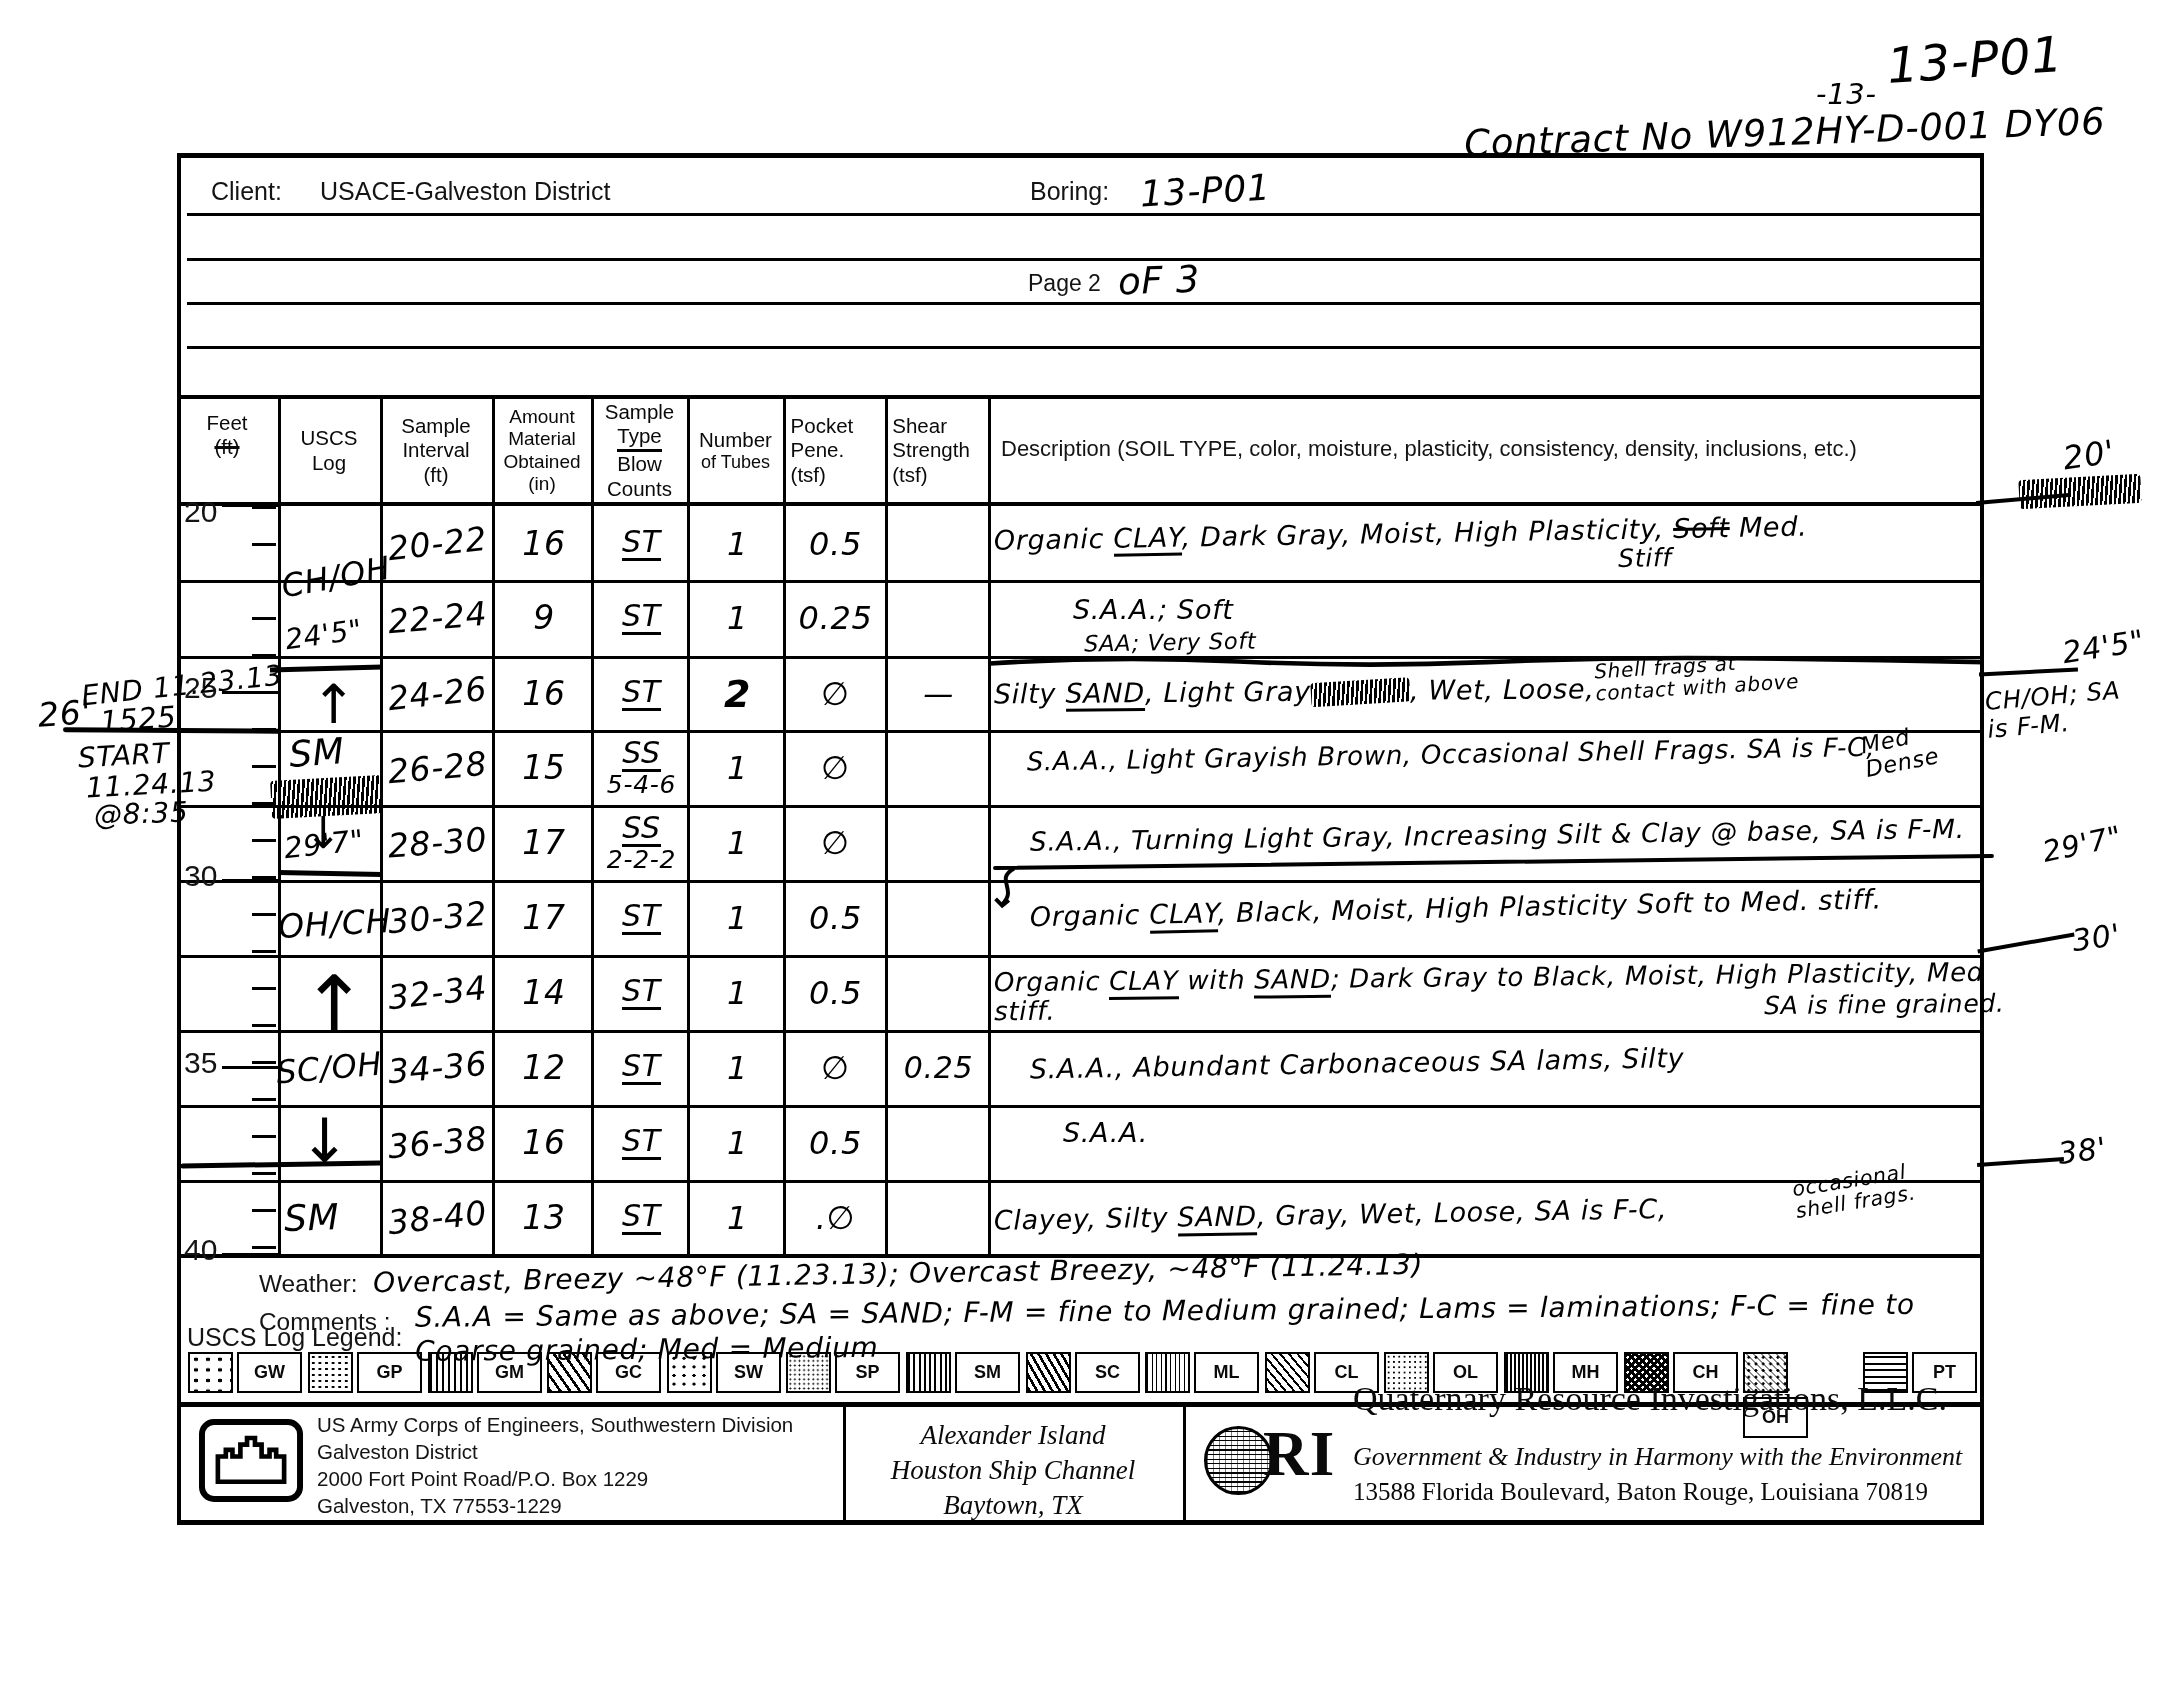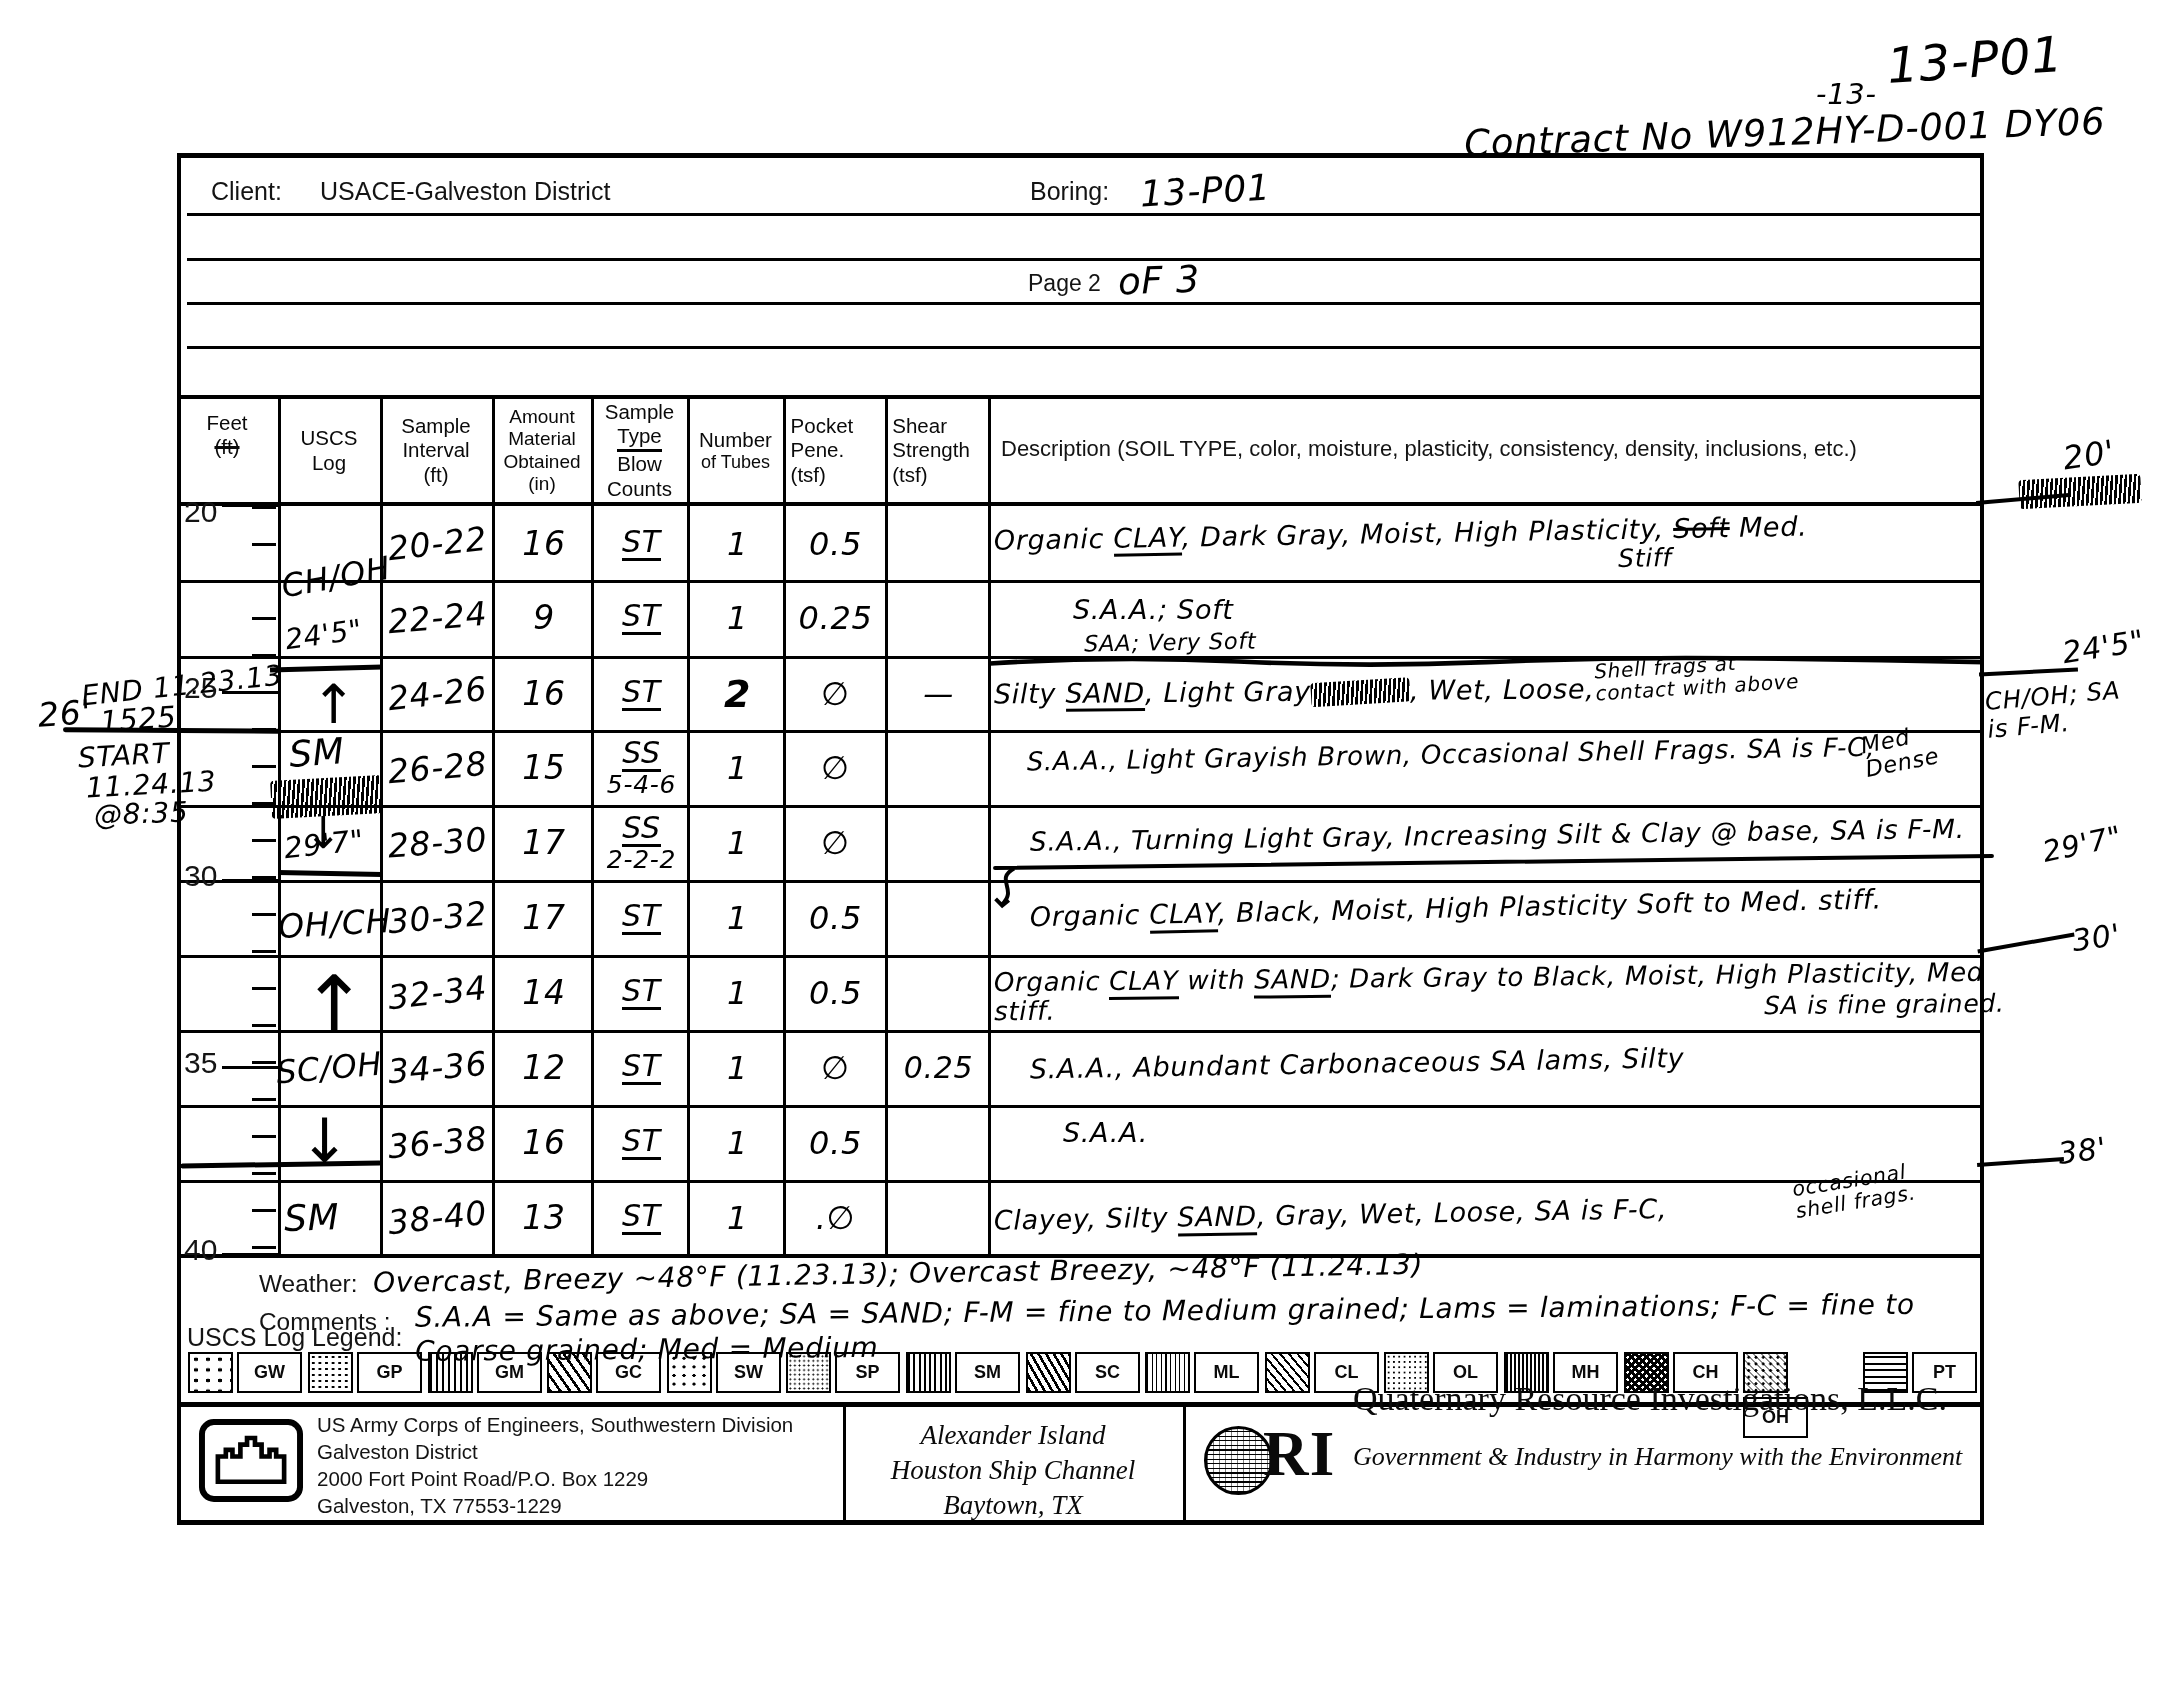--- a/index.html
+++ b/index.html
@@ -428,15 +428,16 @@
   <div class="abs serif" style="left:846px;top:1418px;width:334px;text-align:center;font-style:italic;font-size:27px;line-height:1.3;">
     <div>Alexander Island</div>
     <div>Houston Ship Channel</div>
     <div>Baytown, TX</div>
   </div>
 
   <div class="abs qri-globe" style="left:1204px;top:1426px;"></div>
   <div class="abs serif" style="left:1263px;top:1418px;font-size:63px;font-weight:bold;letter-spacing:1.3px;">RI</div>
   <div class="abs serif" style="left:1353px;top:1380px;font-size:34px;">Quaternary Resource Investigations, L.L.C.</div>
   <div class="abs serif" style="left:1353px;top:1442px;font-size:26px;font-style:italic;">Government &amp; Industry in Harmony with the Environment</div>
+  <div class="abs serif" style="left:1353px;top:1478px;font-size:25px;">13588 Florida Boulevard, Baton Rouge, Louisiana 70819</div>
 
 </div>
 
 
 </body></html>

